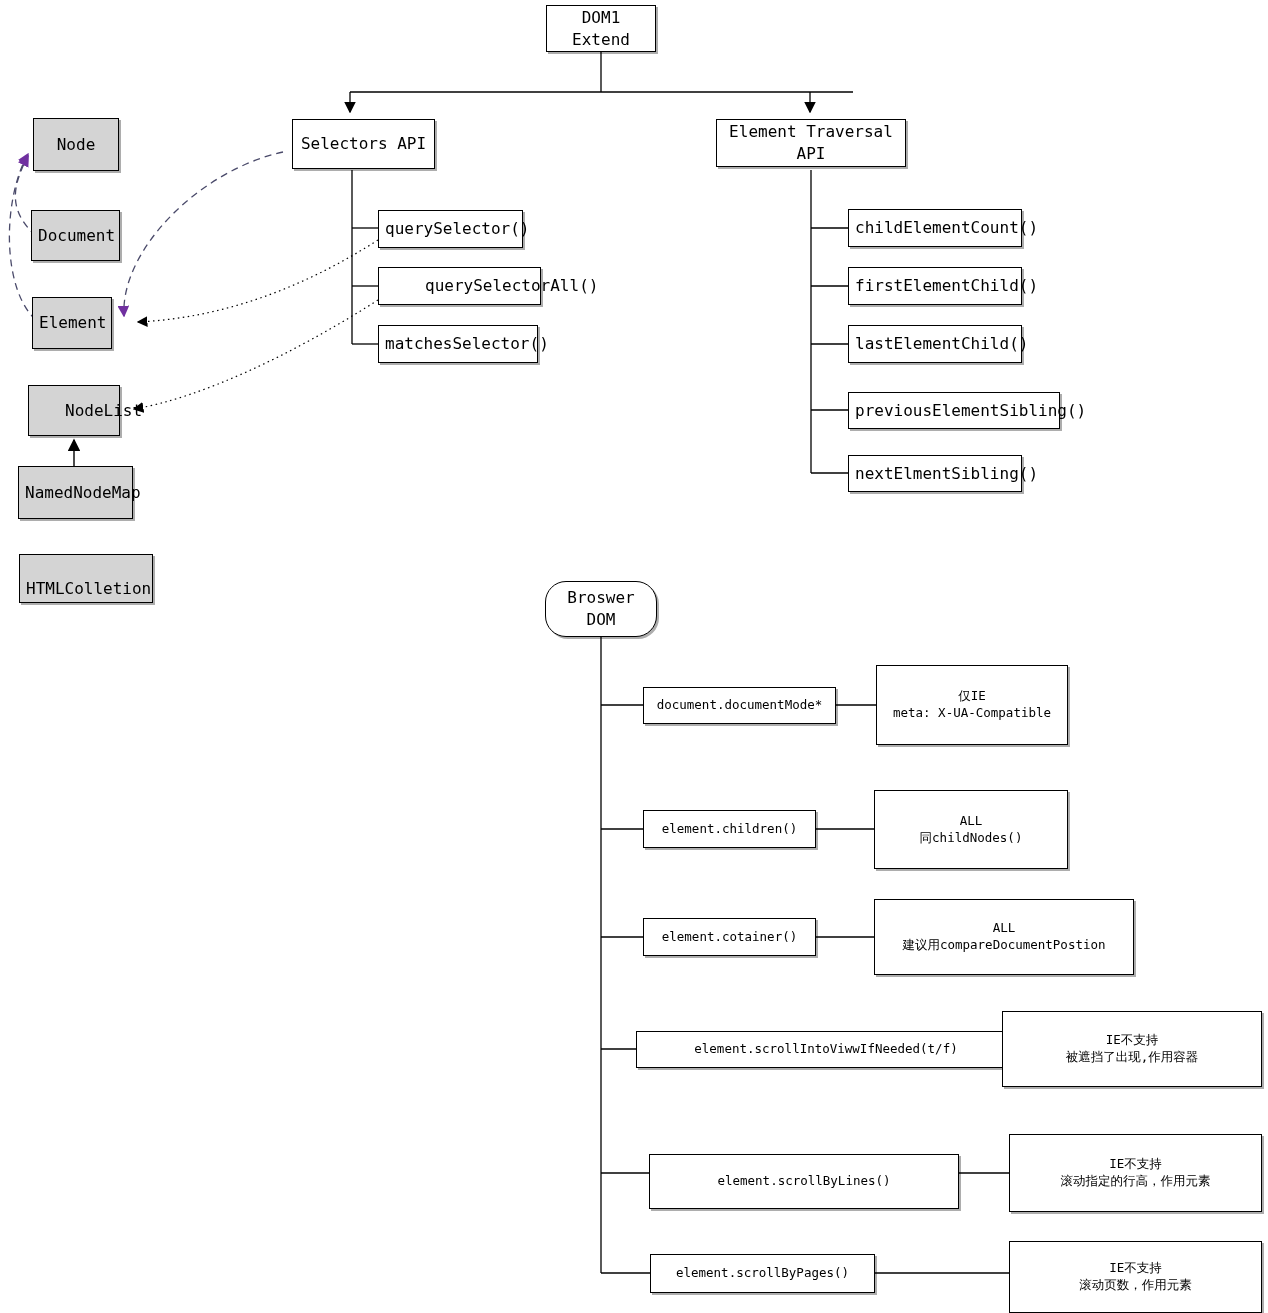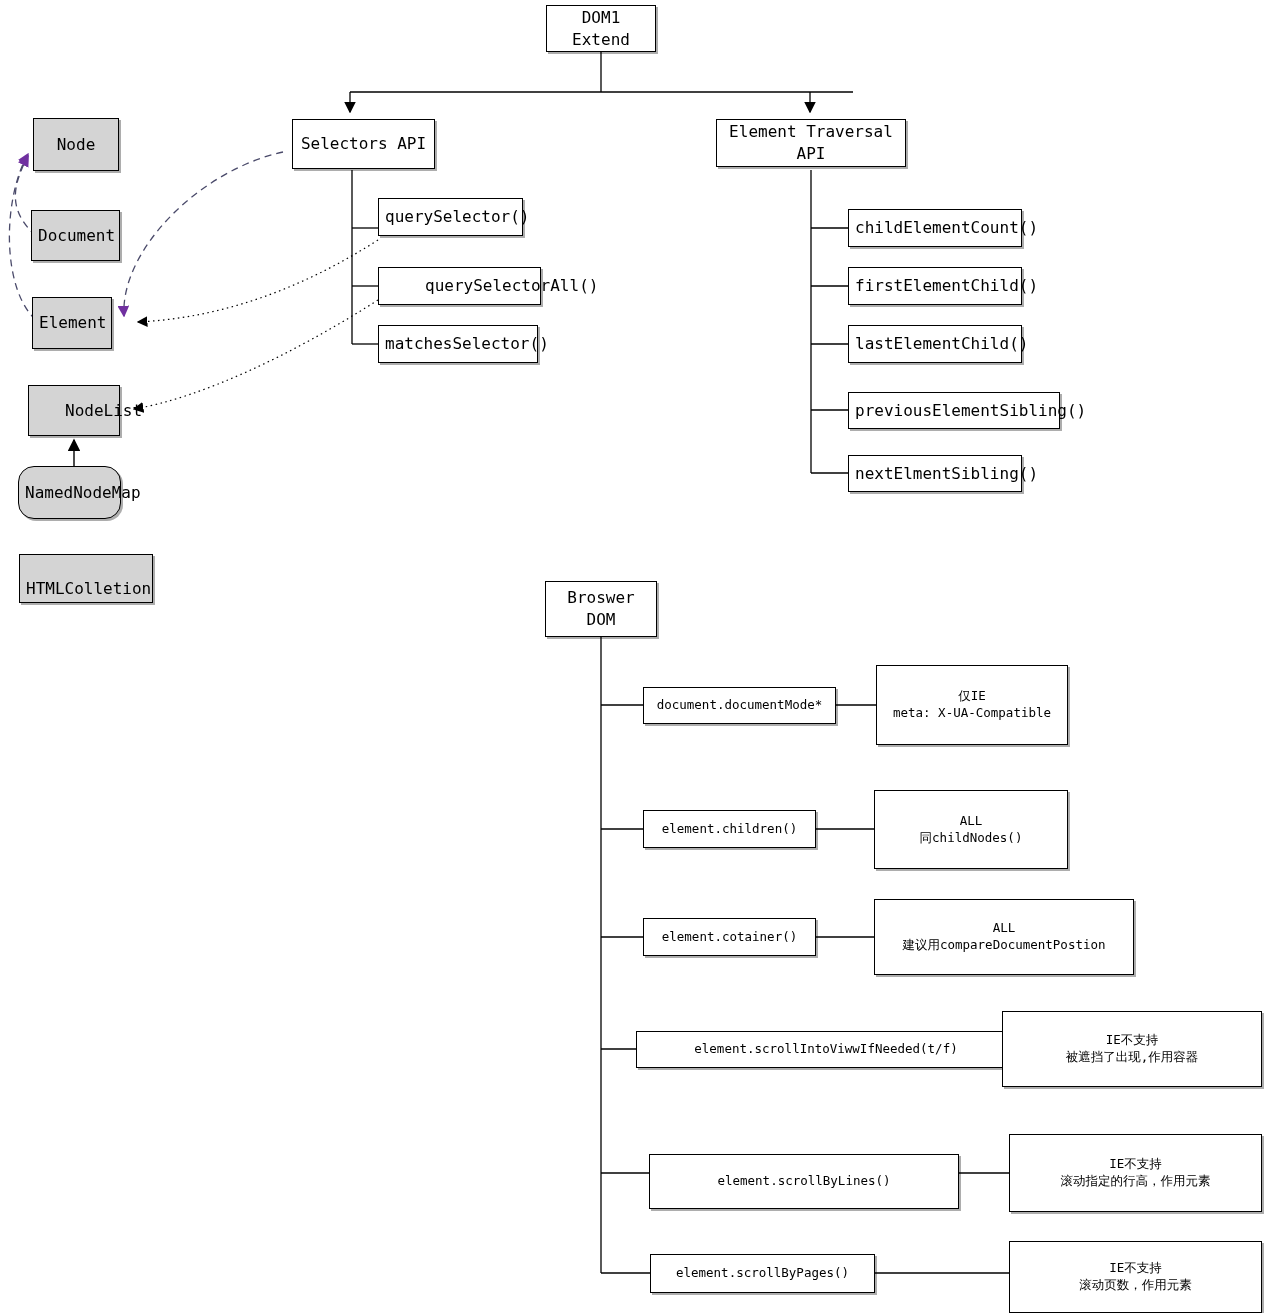--- a/index.html
+++ b/index.html
@@ -154,29 +154,29 @@
   </div>
 
   <div class="node gray" style="left:32px; top:297px; width:80px; height:52px;">
     <span class="lbl">Element</span>
   </div>
 
   <div class="node gray" style="left:28px; top:385px; width:92px; height:51px;padding-left:36px;">
     <span class="lbl">NodeList</span>
   </div>
 
-  <div class="node gray" style="left:18px; top:466px; width:103px; height:53px;border-radius:16px;">
+  <div class="node gray" style="left:18px; top:466px; width:115px; height:53px;">
     <span class="lbl">NamedNodeMap</span>
   </div>
 
   <div class="node gray" style="left:19px; top:554px; width:134px; height:49px;align-items:flex-end;">
     <span class="lbl">HTMLColletion</span>
   </div>
 
-  <div class="node plain" style="left:378px; top:198px; width:145px; height:38px;">
+  <div class="node plain" style="left:378px; top:210px; width:145px; height:38px;">
     <span class="lbl">querySelector()</span>
   </div>
 
   <div class="node plain" style="left:378px; top:267px; width:163px; height:38px;padding-left:46px;">
     <span class="lbl">querySelectorAll()</span>
   </div>
 
   <div class="node plain" style="left:378px; top:325px; width:160px; height:38px;">
     <span class="lbl">matchesSelector()</span>
   </div>
@@ -194,21 +194,21 @@
   </div>
 
   <div class="node plain" style="left:848px; top:392px; width:212px; height:37px;">
     <span class="lbl">previousElementSibling()</span>
   </div>
 
   <div class="node plain" style="left:848px; top:455px; width:174px; height:37px;">
     <span class="lbl">nextElmentSibling()</span>
   </div>
 
-  <div class="node plain" style="left:545px; top:581px; width:112px; height:56px;">
+  <div class="node plain" style="left:545px; top:581px; width:112px; height:56px;border-radius:21px;">
     <span class="lbl">Broswer DOM</span>
   </div>
 
   <div class="node plain small" style="left:643px; top:687px; width:193px; height:37px;">
     <span class="lbl">document.documentMode*</span>
   </div>
   <div class="node plain small" style="left:876px; top:665px; width:192px; height:80px; flex-direction:column;">
     <span class="lbl">仅IE</span>
     <span class="lbl">meta: X-UA-Compatible</span>
   </div>

